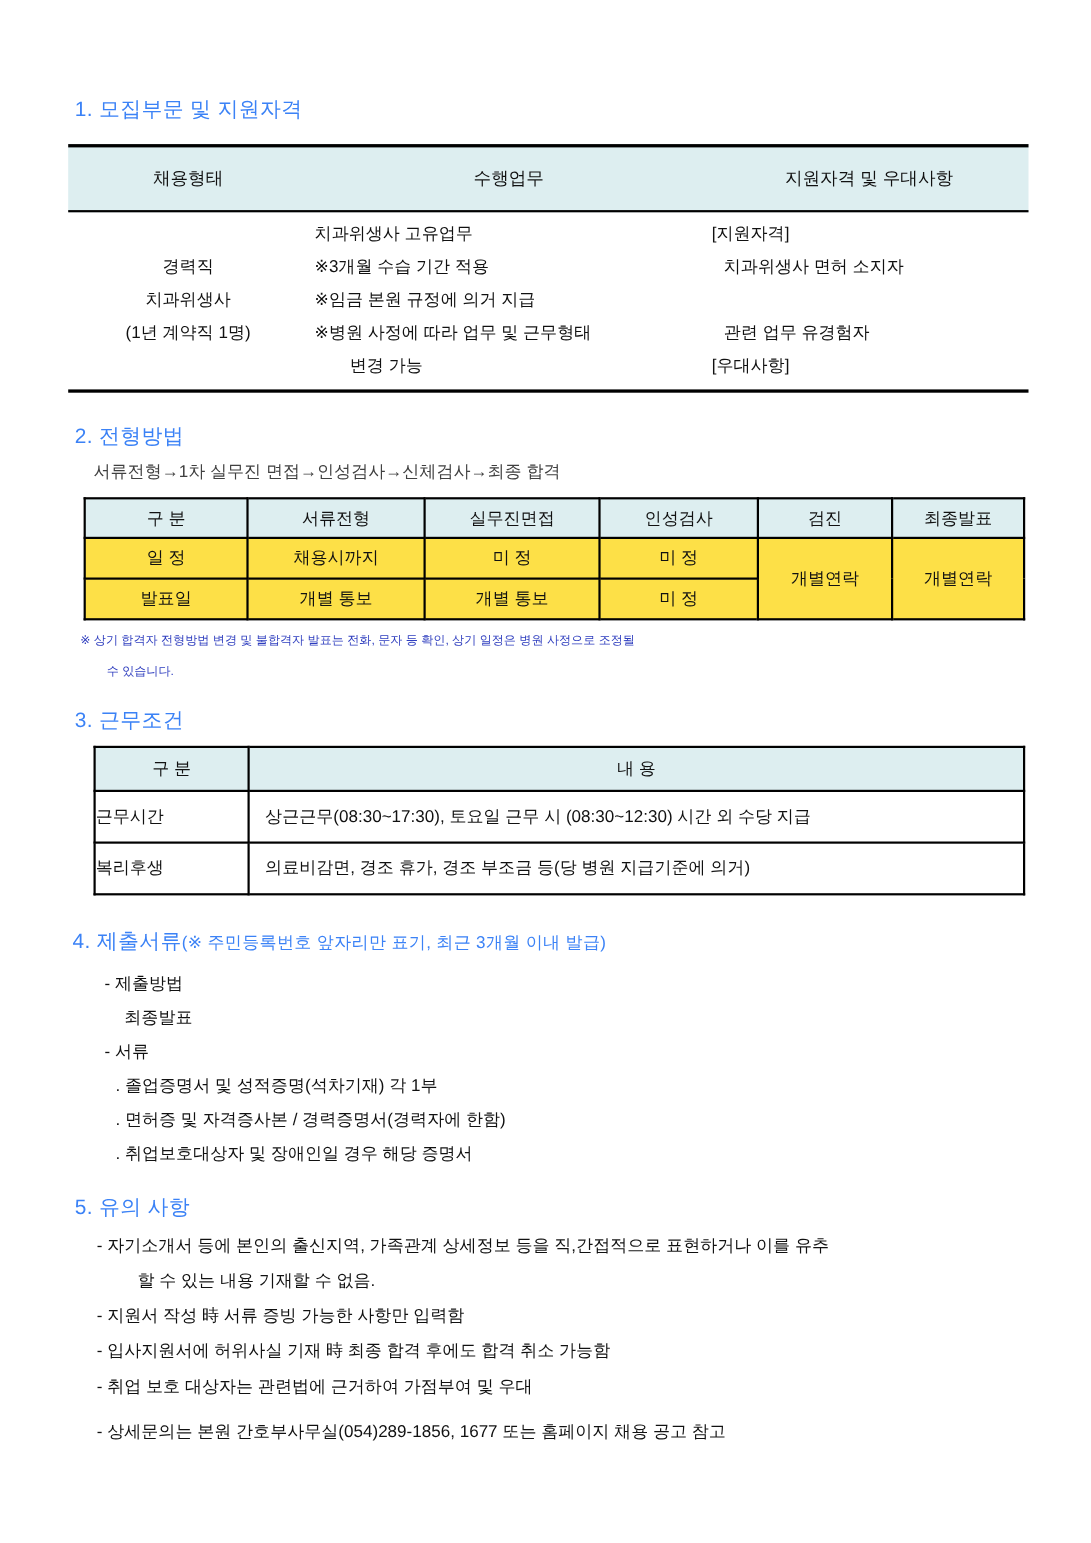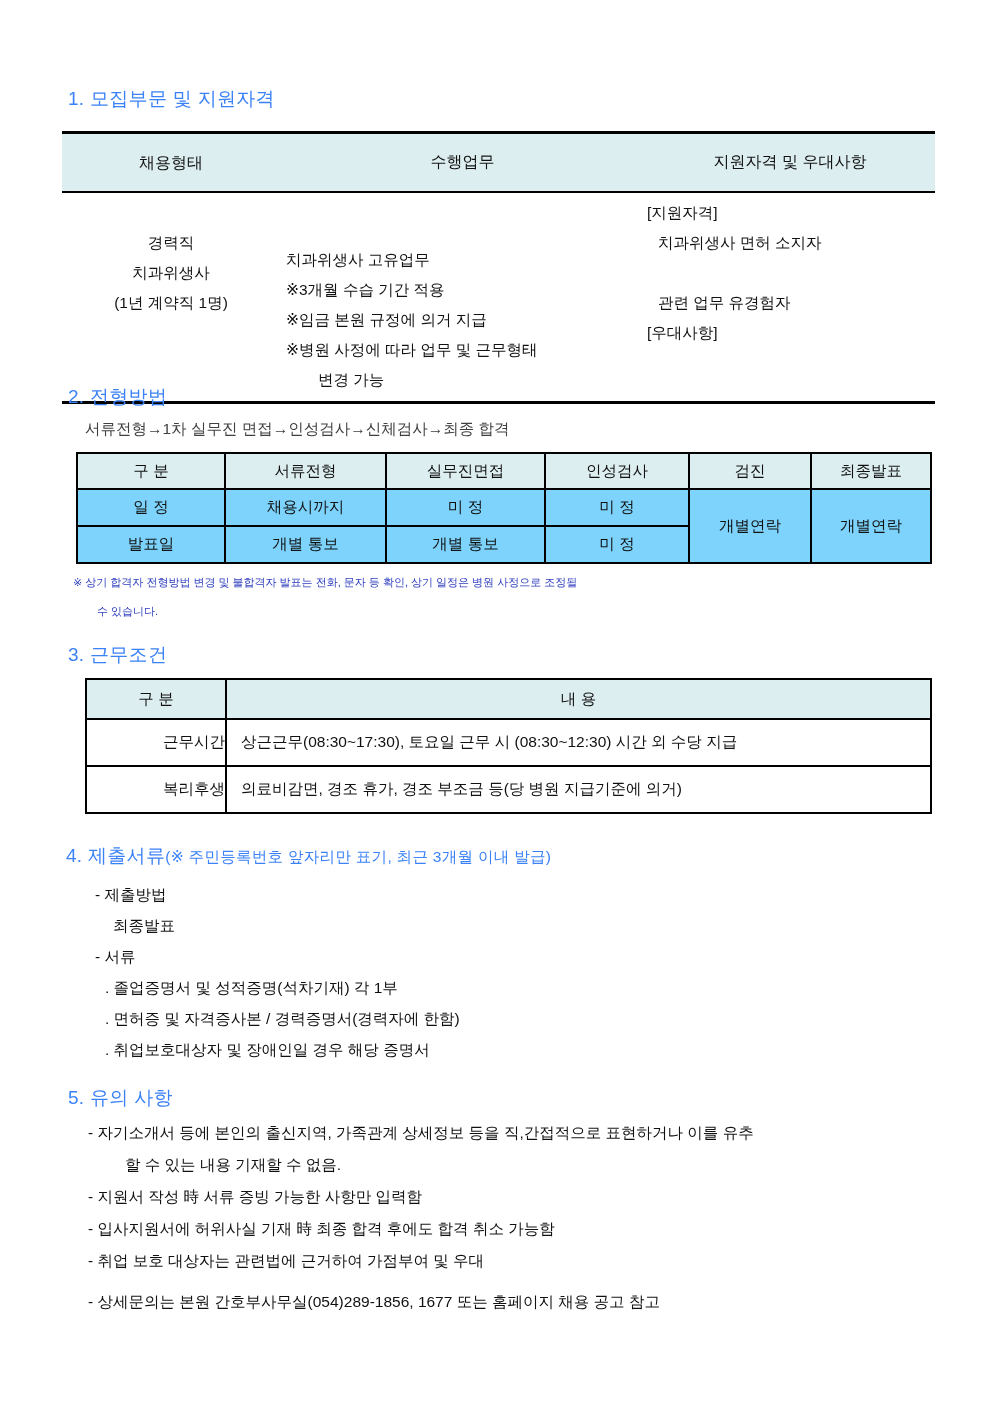--- a/index.html
+++ b/index.html
@@ -26,44 +26,44 @@
     height:62px;
     font-size:16px;
   }
   .t1-head .hc { text-align:center; }
   .t1-hc1 { width:218px; line-height:26px; }
   .t1-hc2 { width:365px; }
   .t1-hc3 { width:290px; }
   .t1-body { display:flex; padding:5px 0 6px 0; border-bottom:3px solid #000; font-size:15.5px; }
   .t1-body .bc { display:flex; flex-direction:column; }
   .t1-bc1 { width:218px; text-align:center; }
-  .t1-bc2 { width:365px; padding-left:6px;margin-top:47px; }
+  .t1-bc2 { width:365px; padding-left:6px; }
   .t1-bc3 { width:290px; padding-left:2px; }
   .t1-body .ln { height:30px; line-height:30px; white-space:nowrap; }
   .t1 .ind-lg { padding-left:32px; }
   .t1 .ind-sm { padding-left:11px; }
 
   
   .s2-title { left:68px; top:384px; }
   .s2-flow { left:85px; top:419px; white-space:nowrap; }
   table { border-collapse:collapse; table-layout:fixed;border-radius:17px; }
   .t2 { left:76px; top:452px; width:854px; font-size:15.5px; }
   .t2 th, .t2 td { border:2px solid #000; text-align:center; vertical-align:middle; font-weight:normal; }
   .t2 th { background:#ddeef0; height:36px; }
-  .t2 td { height:37px; background:#7dd3fc; }
+  .t2 td { height:37px; background:#fde047; }
   .s2-note { left:73px; top:568px; color:#2d3cbe; font-size:11px; line-height:29px; }
   .s2-note .n2 { padding-left:24px; }
 
   
   .s3-title { left:68px; top:642px; }
   .t3 { left:85px; top:678px; width:845px; font-size:15.5px; }
   .t3 th, .t3 td { border:2px solid #000; vertical-align:middle; font-weight:normal; }
   .t3 th { background:#ddeef0; height:40px; text-align:center; }
   .t3 td { height:47px; background:#fff; }
-  .t3 .c1 { text-align:right; }
+  .t3 .c1 { text-align:left; }
   .t3 .c2 { text-align:left; padding-left:14px; white-space:nowrap; }
 
   
   .s4-title { left:66px; top:843px; white-space:nowrap; }
   .s4-title .sub { font-size:15.5px; }
   .s4-lines { left:95px; top:879px; font-size:15.5px; }
   .s4-lines .ln { height:31px; line-height:31px; white-space:nowrap; }
   .s4-lines .ind-a { padding-left:18px; }
   .s4-lines .ind-b { padding-left:10px; }
 

